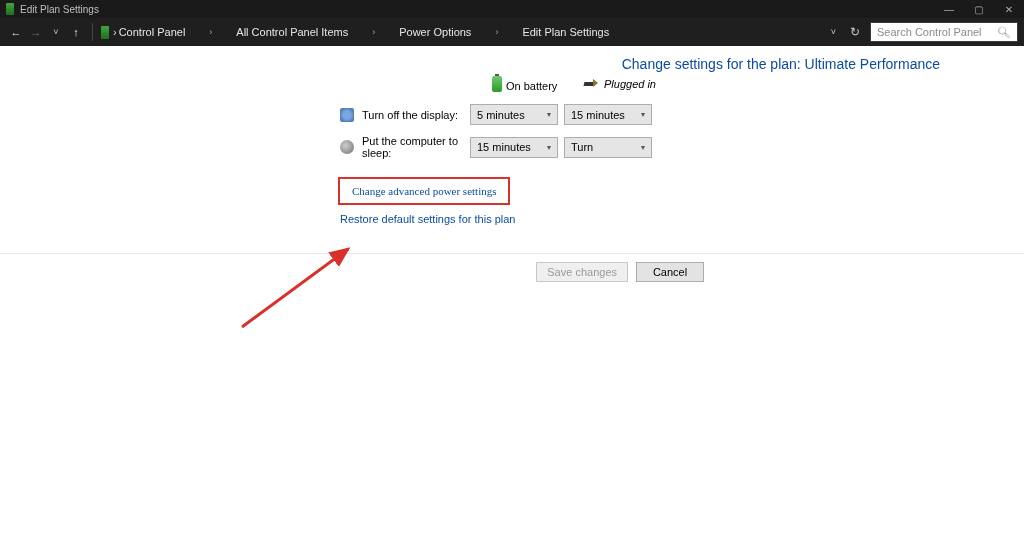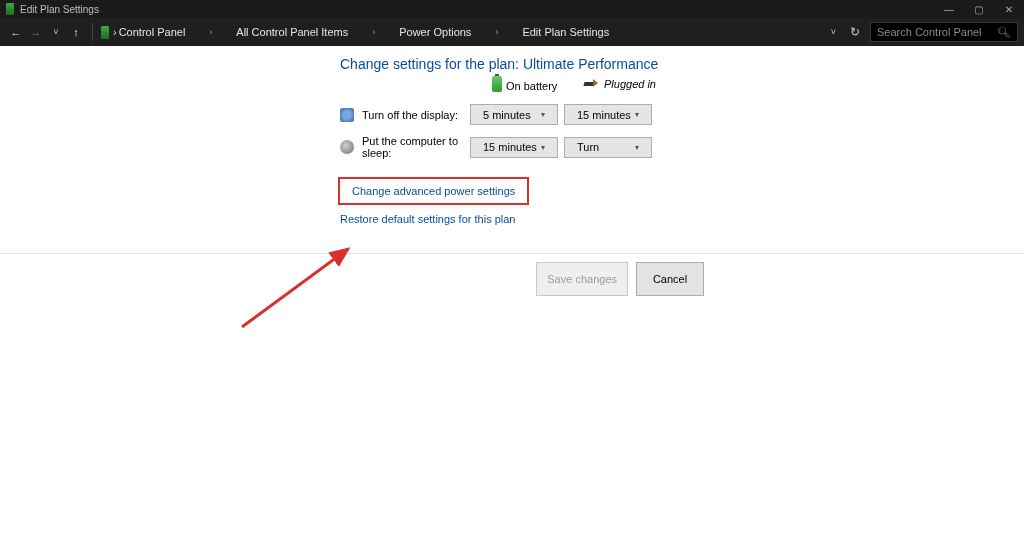--- a/index.html
+++ b/index.html
@@ -82,21 +82,21 @@
   .toolbar .right-tools {
     display:flex;
     align-items:center;
     gap:10px;
   }
   .toolbar .dropdown-v { color:#ccc; font-size:9px; padding:0 4px; }
   .toolbar .refresh { color:#ccc; font-size:12px; }
   .searchbox {
     width: 148px;
     height: 20px;
-    background: #000000;
+    background: #ffffff;
     border: 1px solid #3b3b3b;
     color: #8a8a8a;
     display:flex;
     align-items:center;
     padding: 0 6px;
     font-size: 11px;
     justify-content: space-between;
   }
   .searchbox .mag { color:#8a8a8a; }
 
@@ -107,20 +107,21 @@
   }
   .panel {
     margin-left: 340px;
     width: 600px;
   }
   h1.plan-title {
     color: #0a4b9e;
     font-size: 14px;
     font-weight: 500;
     margin-bottom: 4px;
+    text-align: right;
   }
   .subtitle {
     color: #000;
     font-size: 11px;
     margin-bottom: 12px;
   }
   .columns-header {
     display:flex;
     align-items:center;
     margin-bottom: 12px;
@@ -188,55 +189,56 @@
     color:#000;
   }
   .dropdown {
     width: 88px;
     height: 21px;
     background: #e5e5e5;
     border: 1px solid #adadad;
     display:flex;
     align-items:center;
     justify-content:space-between;
-    padding: 0 12px;
+    padding: 0 6px;
     font-size: 11px;
     margin-right: 6px;
   }
   .dropdown .caret { font-size:8px; color:#555; }
   .links {
     margin-top: 18px;
   }
   .link {
     display:inline-block;
     color:#0a4b9e;
     font-size:11px;
     margin-bottom:16px;
   }
   .link.highlighted {
     border:2px solid #d8302a;
     padding: 6px 12px;
     margin-bottom:6px;
     margin-left:-2px;
+    font-family:Liberation Serif, serif;
   }
   .link.restore { margin-top:2px; }
   hr.div {
     border:0;
     border-top:1px solid #e6e6e6;
     margin-top: 12px;
     width:100%;
   }
   .footer-btns {
     display:flex;
     justify-content:flex-end;
     padding: 8px 320px 0 0;
     gap:8px;
   }
   .btn {
-    height: 34px;
+    height: 20px;
     min-width: 68px;
     border:1px solid #adadad;
     background:#e3e3e3;
     font-size:11px;
     padding: 7px 10px;
     display:flex; align-items:center; justify-content:center;
   }
   .btn.disabled {
     color:#9a9a9a;
     background:#efefef;

